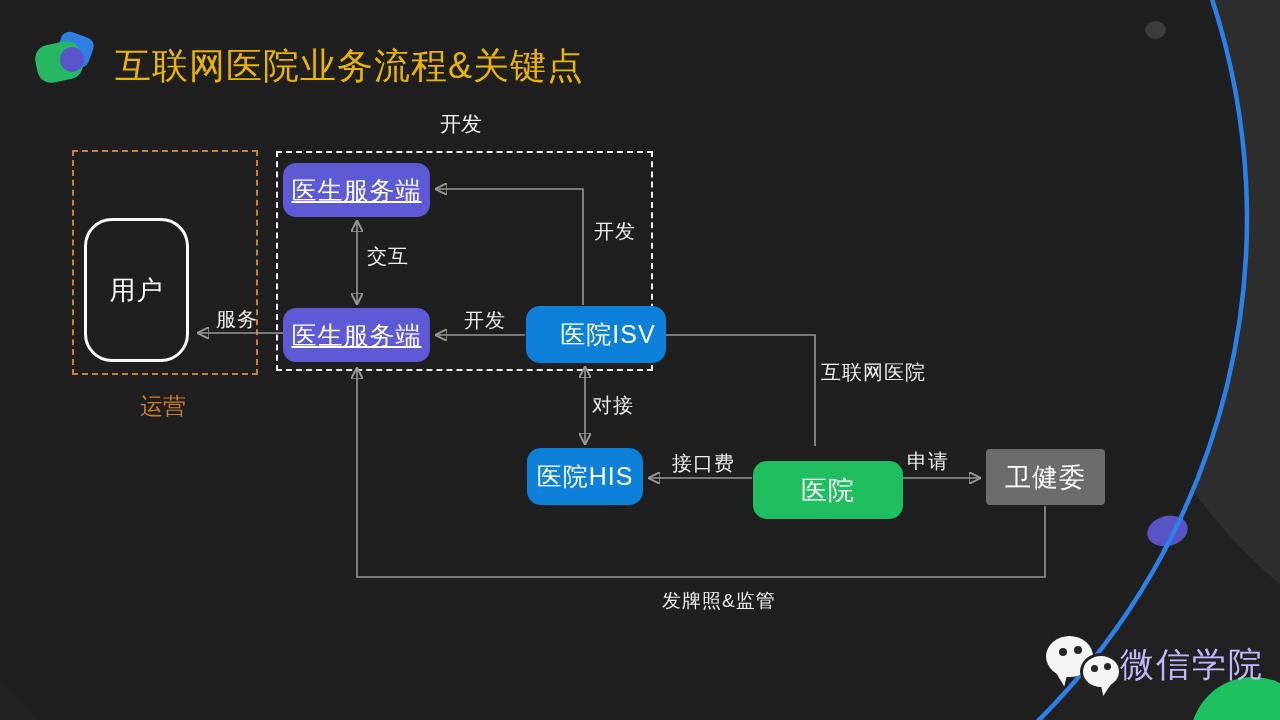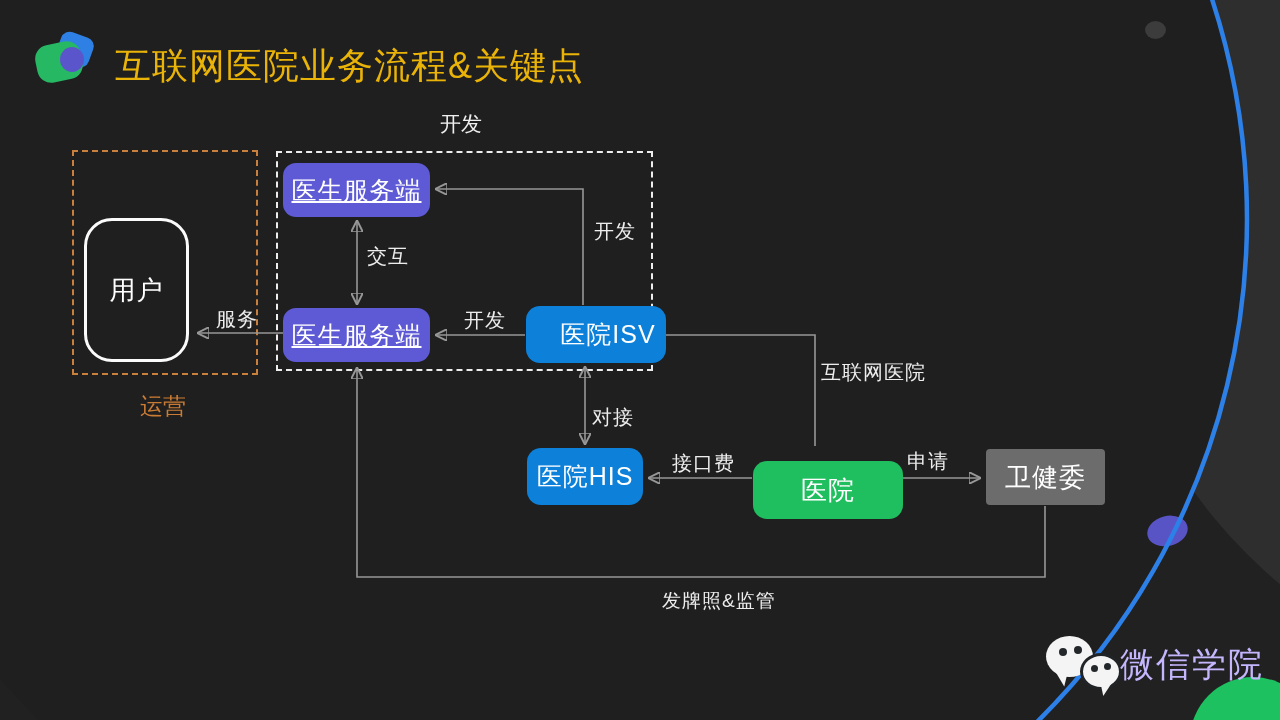--- a/index.html
+++ b/index.html
@@ -58,21 +58,21 @@
 
   
   .connectors { left:0; top:0; pointer-events:none; }
   .connectors path { stroke:#979797; stroke-width:1.6; fill:none; }
 
   .edge-label { font-size:20px; color:#ededed; letter-spacing:1px; white-space:nowrap; }
   .label-service { left:216px; top:306px; }
   .label-interaction { left:367px; top:243px; }
   .label-develop-mid { left:464px; top:307px; }
   .label-develop-vert { left:594px; top:218px; }
-  .label-integration { left:592px; top:404px; }
+  .label-integration { left:592px; top:392px; }
   .label-interface-fee { left:672px; top:450px; }
   .label-purchase { left:821px; top:359px; }
   .label-apply { left:907px; top:448px; }
   .label-license { left:662px; top:588px; font-size:19px; }
 
   
   .wechat-logo { left:1046px; top:634px; width:78px; height:60px; }
   .bubble-big { position:absolute; left:0; top:2px; width:47px; height:41px;
     background:#f4f4f4; border-radius:50%; }
   .bubble-big-tail { position:absolute; left:7px; top:38px; width:0; height:0;

